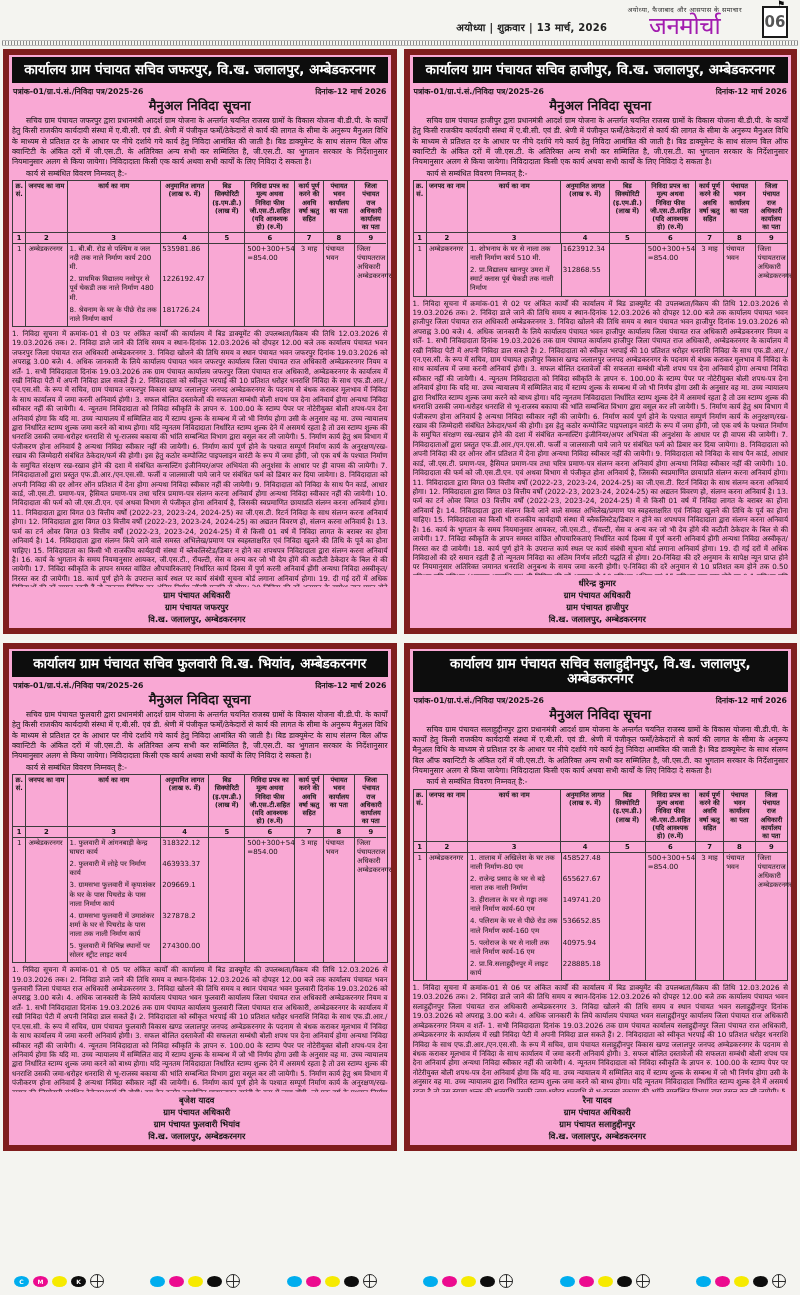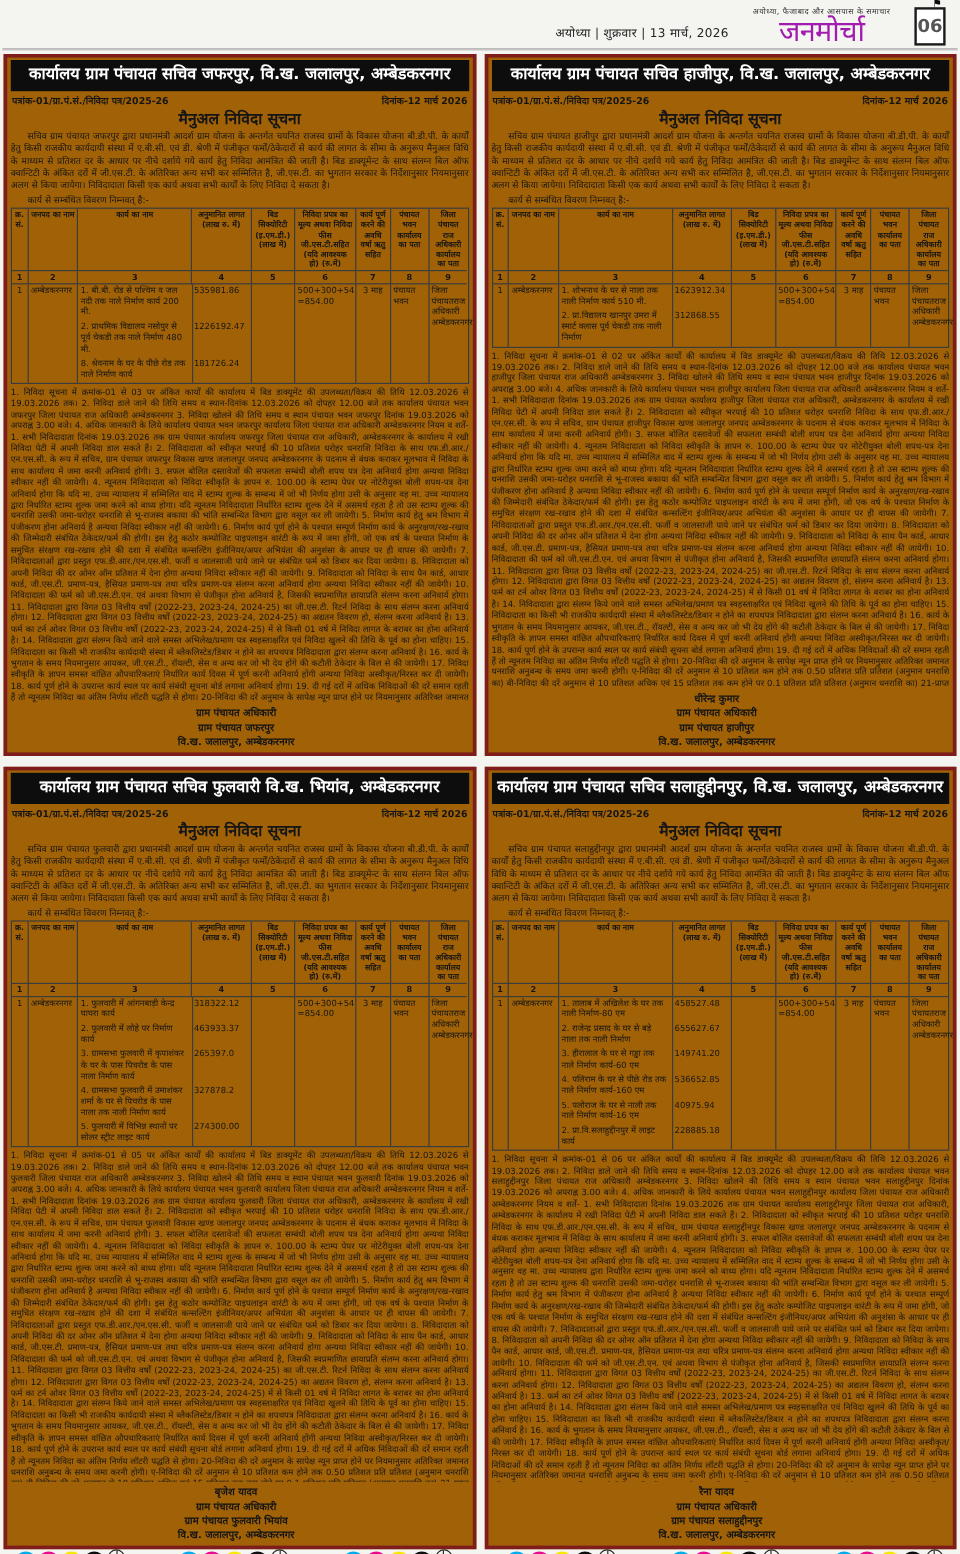--- a/index.html
+++ b/index.html
@@ -5,36 +5,36 @@
   * { margin:0; padding:0; box-sizing:border-box; }
   html,body { width:800px; height:1295px; overflow:hidden; }
   body {
     background:#f4f4f0;
     font-family:"DejaVu Sans","Liberation Sans",sans-serif;
     color:#151515;
     display:flex; flex-direction:column;
   }
   
   .topstrip { height:40px; display:flex; justify-content:flex-end; align-items:flex-end; gap:20px; padding:2px 12px 2px 0; }
-  .dateline { font-size:10px; font-weight:normal; color:#222; padding-bottom:4px; letter-spacing:.3px; }
+  .dateline { font-size:10px; font-weight:bold; color:#222; padding-bottom:4px; letter-spacing:.3px; }
   .mast { text-align:center; line-height:1; }
   .mast .tagline { font-size:6.5px; color:#333; letter-spacing:.4px; display:block; margin-bottom:1px;margin-top:48px; }
   .mast .mtitle { font-size:24px; font-weight:normal; color:#a21caf; letter-spacing:-.5px; }
   .pagebox { position:relative; width:26px; height:32px; border:2px solid #1a1a1a; background:#fff;
              display:flex; align-items:center; justify-content:center; font-size:15px; font-weight:bold; color:#555; }
   .pagebox .flag { position:absolute; top:-9px; right:1px; font-size:9px; color:#0b0b0b; }
   .hatchrule { height:6px; margin:0 2px 3px 2px;
     background:repeating-linear-gradient(90deg,#8a8a8a 0 1px,transparent 1px 3px);
     border-top:1px solid #bbb; border-bottom:1px solid #bbb; }
   
   #notices { display:grid; grid-template-columns:1fr 1fr; gap:9px 7px; padding:0 3px; }
-  .notice { background:#a16207; border:3px solid #7f1d1d; padding:2px 3px; overflow:hidden;
+  .notice { background:#f9a8d4; border:6px solid #7f1d1d; padding:2px 3px; overflow:hidden;
             display:flex; flex-direction:column; }
   #notices .notice:nth-child(-n+2) { height:585px; }
-  #notices .notice:nth-child(n+3)  { height:652px; }
+  #notices .notice:nth-child(n+3)  { height:508px; }
   .nbar { background:#0d0d0d; color:#fff; text-align:center; font-weight:bold; font-size:13.5px;
           padding:5px 2px 6px; line-height:1.1; }
   .refline { display:flex; justify-content:space-between; font-size:7.8px; font-weight:bold; margin:3px 1px 0;gap:40px; }
   .nheading { text-align:center; font-size:13px; font-weight:bold; margin:0 0 2px; }
   .intro { font-size:7.5px; line-height:1.38; text-align:justify; text-indent:14px; }
   .note  { font-size:7.5px; line-height:1.3; text-indent:14px; margin:1px 0 2px; }
   
   .tt { border:1px solid #3c3c3c; }
   .tt-row { display:grid; grid-template-columns:3.6% 11% 25% 13% 9.6% 13.4% 7.6% 8.4% 8.4%; }
   .tt .c { border-right:1px solid #3c3c3c; padding:1px 2px; min-height:7px; }
@@ -231,21 +231,21 @@
       </div>
       <div class="tt-row tt-data">
         <div class="c c1">1</div>
         <div class="c c2">अम्बेडकरनगर</div>
         <div class="c works-cell">
             <div class="wname">1. फुलवारी में आंगनबाड़ी केन्द्र घाघरा कार्य</div>
             <div class="wcost">318322.12</div>
             <div class="wname">2. फुलवारी में लोहे पर निर्माण कार्य</div>
             <div class="wcost">463933.37</div>
             <div class="wname">3. ग्रामसभा फुलवारी में कृपाशंकर के घर के पास पिचरोड के पास नाला निर्माण कार्य</div>
-            <div class="wcost">265397.0</div>
+            <div class="wcost">209669.1</div>
             <div class="wname">4. ग्रामसभा फुलवारी में उमाशंकर शर्मा के घर से पिचरोड के पास नाला तक नाली निर्माण कार्य</div>
             <div class="wcost">327878.2</div>
             <div class="wname">5. फुलवारी में विभिन्न स्थानों पर सोलर स्ट्रीट लाइट कार्य</div>
             <div class="wcost">274300.00</div>
           </div>
         <div class="c c5"></div>
         <div class="c c6">500+300+54 =854.00</div>
         <div class="c c7">3 माह</div>
         <div class="c c8">पंचायत भवन</div>
         <div class="c c9">जिला पंचायतराज अधिकारी अम्बेडकरनगर</div>

